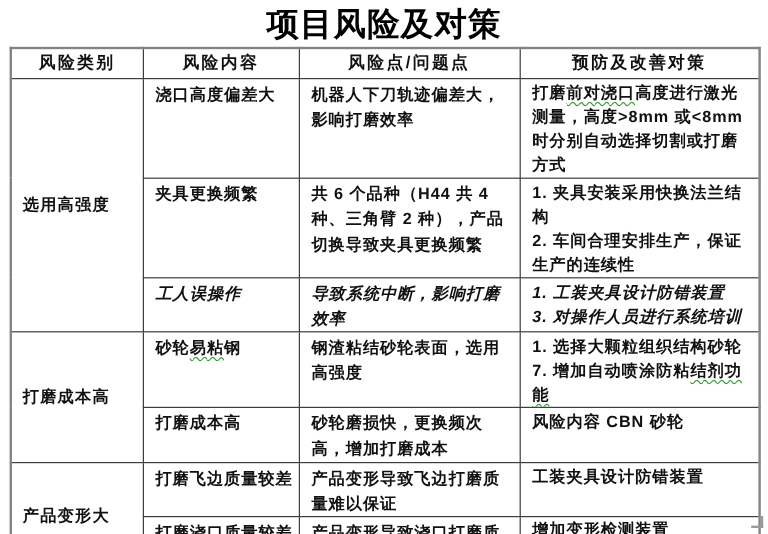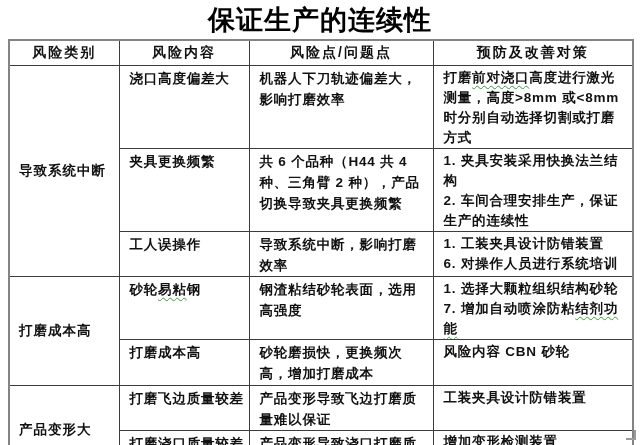--- a/index.html
+++ b/index.html
@@ -33,60 +33,60 @@
     padding:2px 4px 0 10px;
   }
   .risk-table td.col-category{
     vertical-align:middle;padding:0 2px 0 9px;letter-spacing:1px;
   }
   .para{margin:0;line-height:21px;}
   .col-counter .para{line-height:20px;}
   
   tbody tr:nth-of-type(1){height:66px;}
   tbody tr:nth-of-type(2){height:76px;}
-  tbody tr:nth-of-type(3){height:42px;}
+  tbody tr:nth-of-type(3){height:42px;font-style:italic;}
   tbody tr:nth-of-type(4){height:47px;}
   tbody tr:nth-of-type(5){height:46px;}
   tbody tr:nth-of-type(6){height:45px;}
   tbody tr:nth-of-type(7){height:44px;}
   tbody tr:nth-of-type(7) .col-counter .para{line-height:17px;}
   .wavy{
     text-decoration:underline wavy #33a033;
     text-decoration-thickness:1px;
     text-underline-offset:3px;
     text-decoration-skip-ink:none;
   }
   .resize-handle{
     position:absolute;left:626px;top:430px;width:8px;height:8px;
     border-right:2px solid #9a9a9a;border-bottom:2px solid #9a9a9a;
   }
 </style>
 </head>
 <body>
 
-<div class="page-title">保证生产的连续性</div>
+<div class="page-title">项目风险及对策</div>
 
 <table class="risk-table">
   <colgroup>
     <col style="width:110px">
       <col style="width:130px">
       <col style="width:184px">
       <col style="width:200px">
   </colgroup>
   <thead>
     <tr>
       <th>风险类别</th>
       <th>风险内容</th>
       <th>风险点/问题点</th>
       <th>预防及改善对策</th>
     </tr>
   </thead>
   <tbody>
       <tr>
-        <td rowspan="3" class="col-category">导致系统中断</td>
+        <td rowspan="3" class="col-category">选用高强度</td>
         <td class="col-content">
           <div class="para"><span>浇口高度偏差大</span></div>
         </td>
         <td class="col-risk">
           <div class="para"><span>机器人下刀轨迹偏差大，影响打磨效率</span></div>
         </td>
         <td class="col-counter">
           <div class="para"><span>打磨</span><span class="wavy">前对浇口</span><span>高度进行激光测量，高度&gt;8mm 或&lt;8mm 时分别自动选择切割或打磨方式</span></div>
         </td>
       </tr>
@@ -104,21 +104,21 @@
       </tr>
       <tr>
         <td class="col-content">
           <div class="para"><span>工人误操作</span></div>
         </td>
         <td class="col-risk">
           <div class="para"><span>导致系统中断，影响打磨效率</span></div>
         </td>
         <td class="col-counter">
           <div class="para"><span>1. 工装夹具设计防错装置</span></div>
-          <div class="para"><span>6. 对操作人员进行系统培训</span></div>
+          <div class="para"><span>3. 对操作人员进行系统培训</span></div>
         </td>
       </tr>
       <tr>
         <td rowspan="2" class="col-category">打磨成本高</td>
         <td class="col-content">
           <div class="para"><span>砂轮</span><span class="wavy">易粘</span><span>钢</span></div>
         </td>
         <td class="col-risk">
           <div class="para"><span>钢渣粘结砂轮表面，选用高强度</span></div>
         </td>

